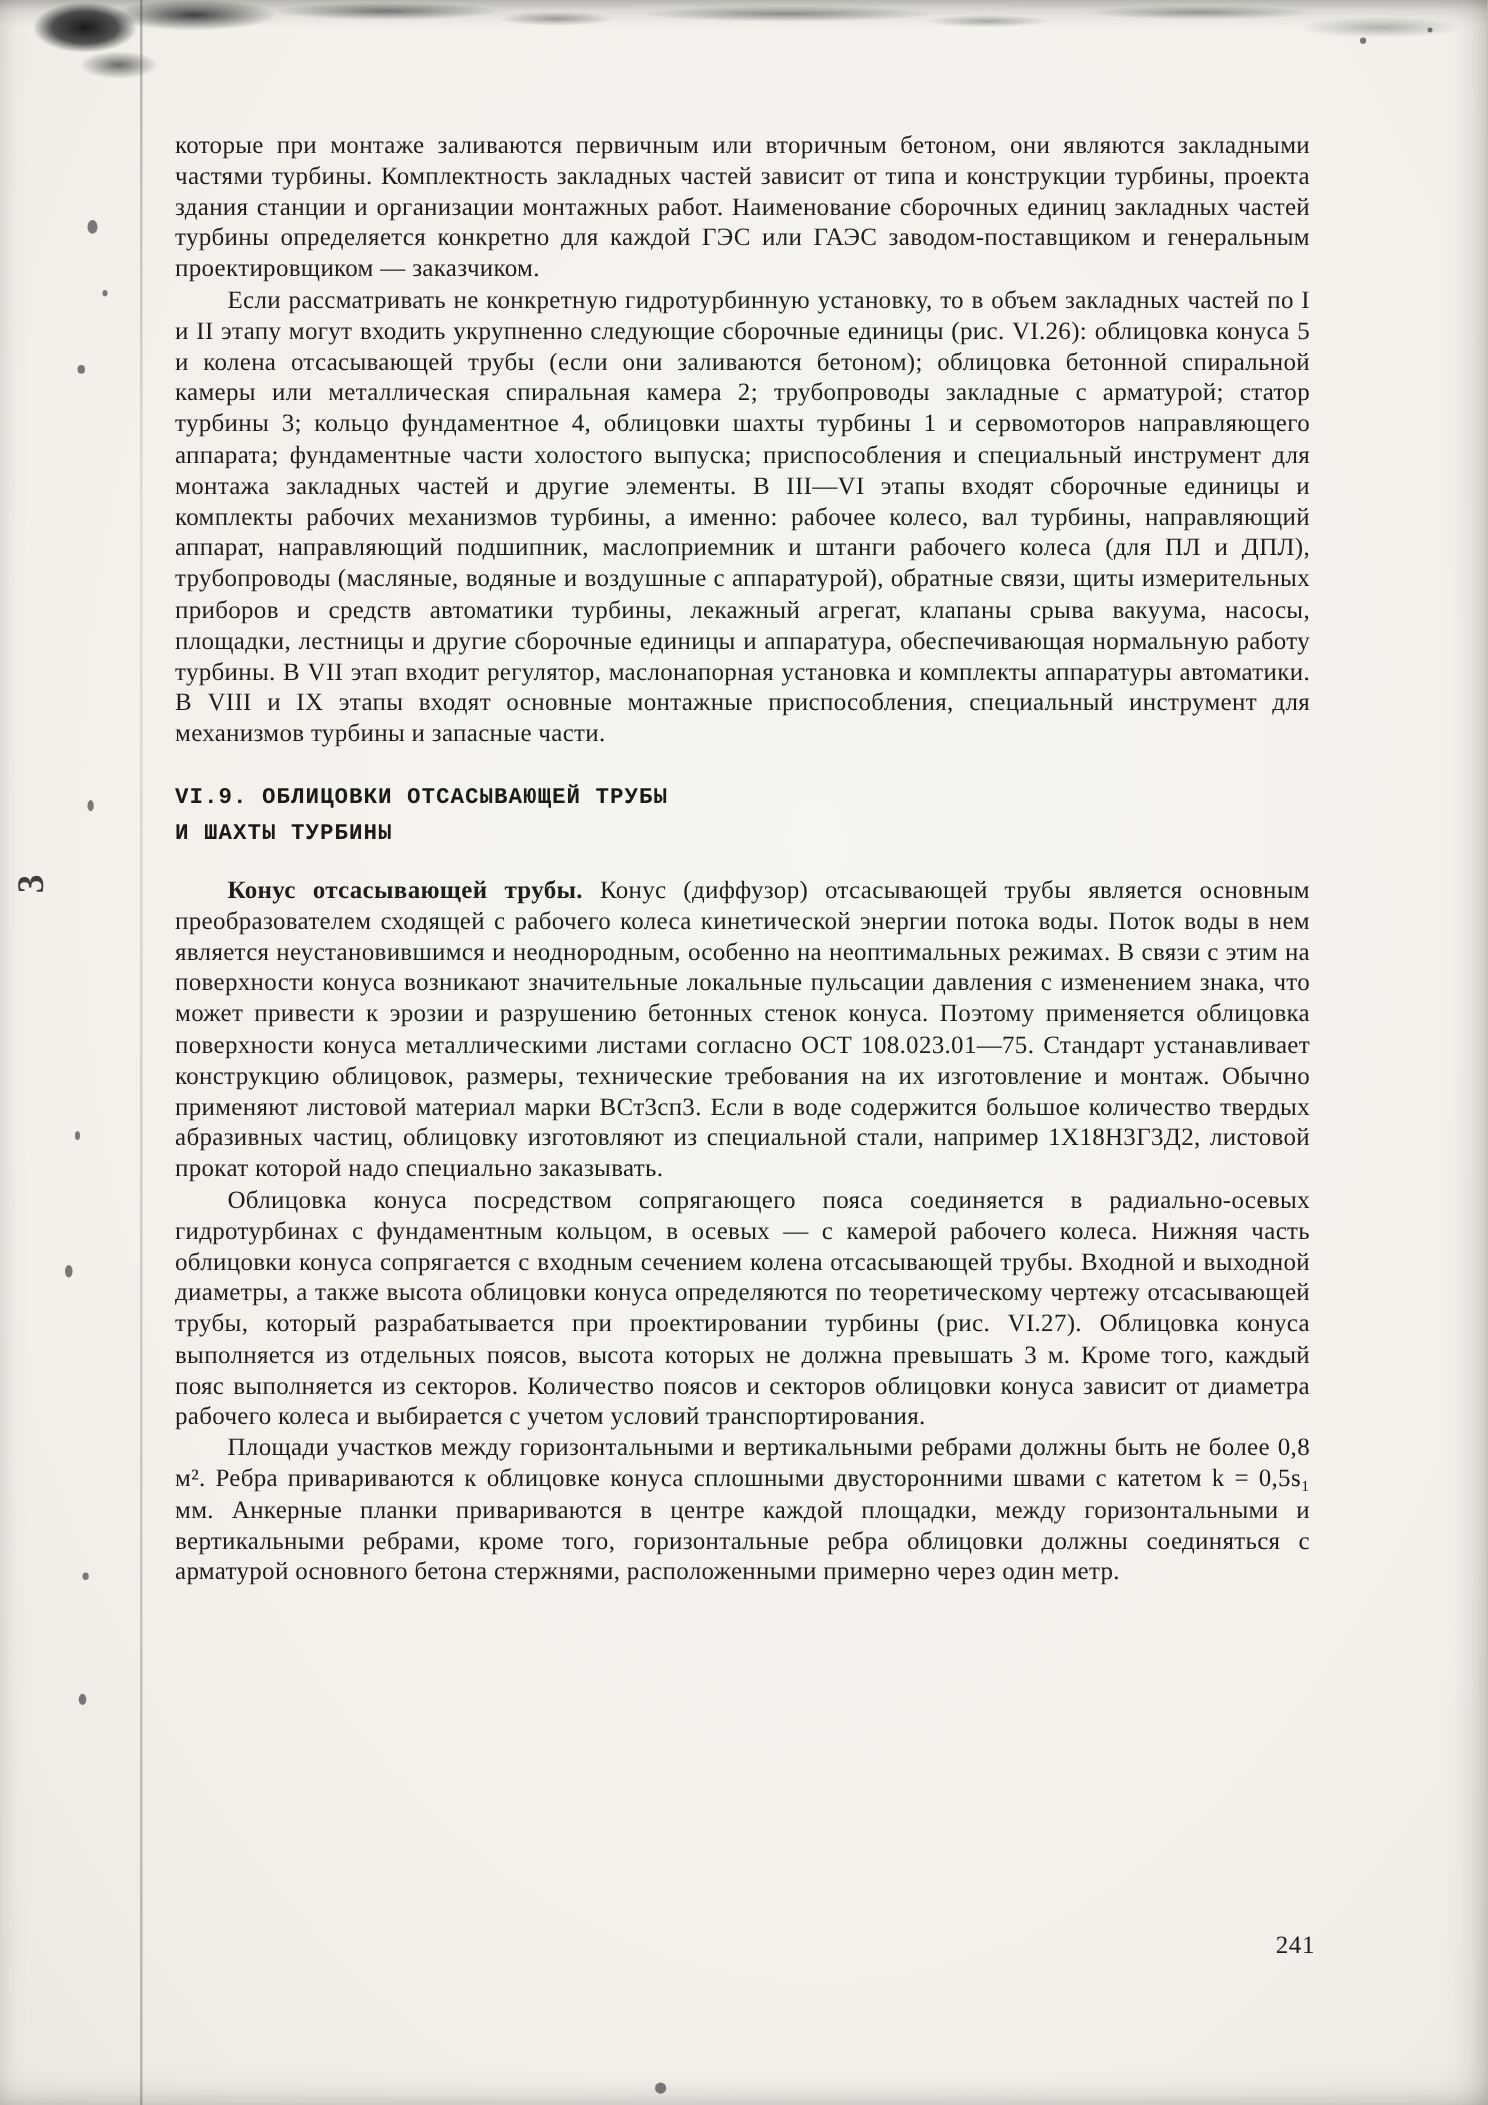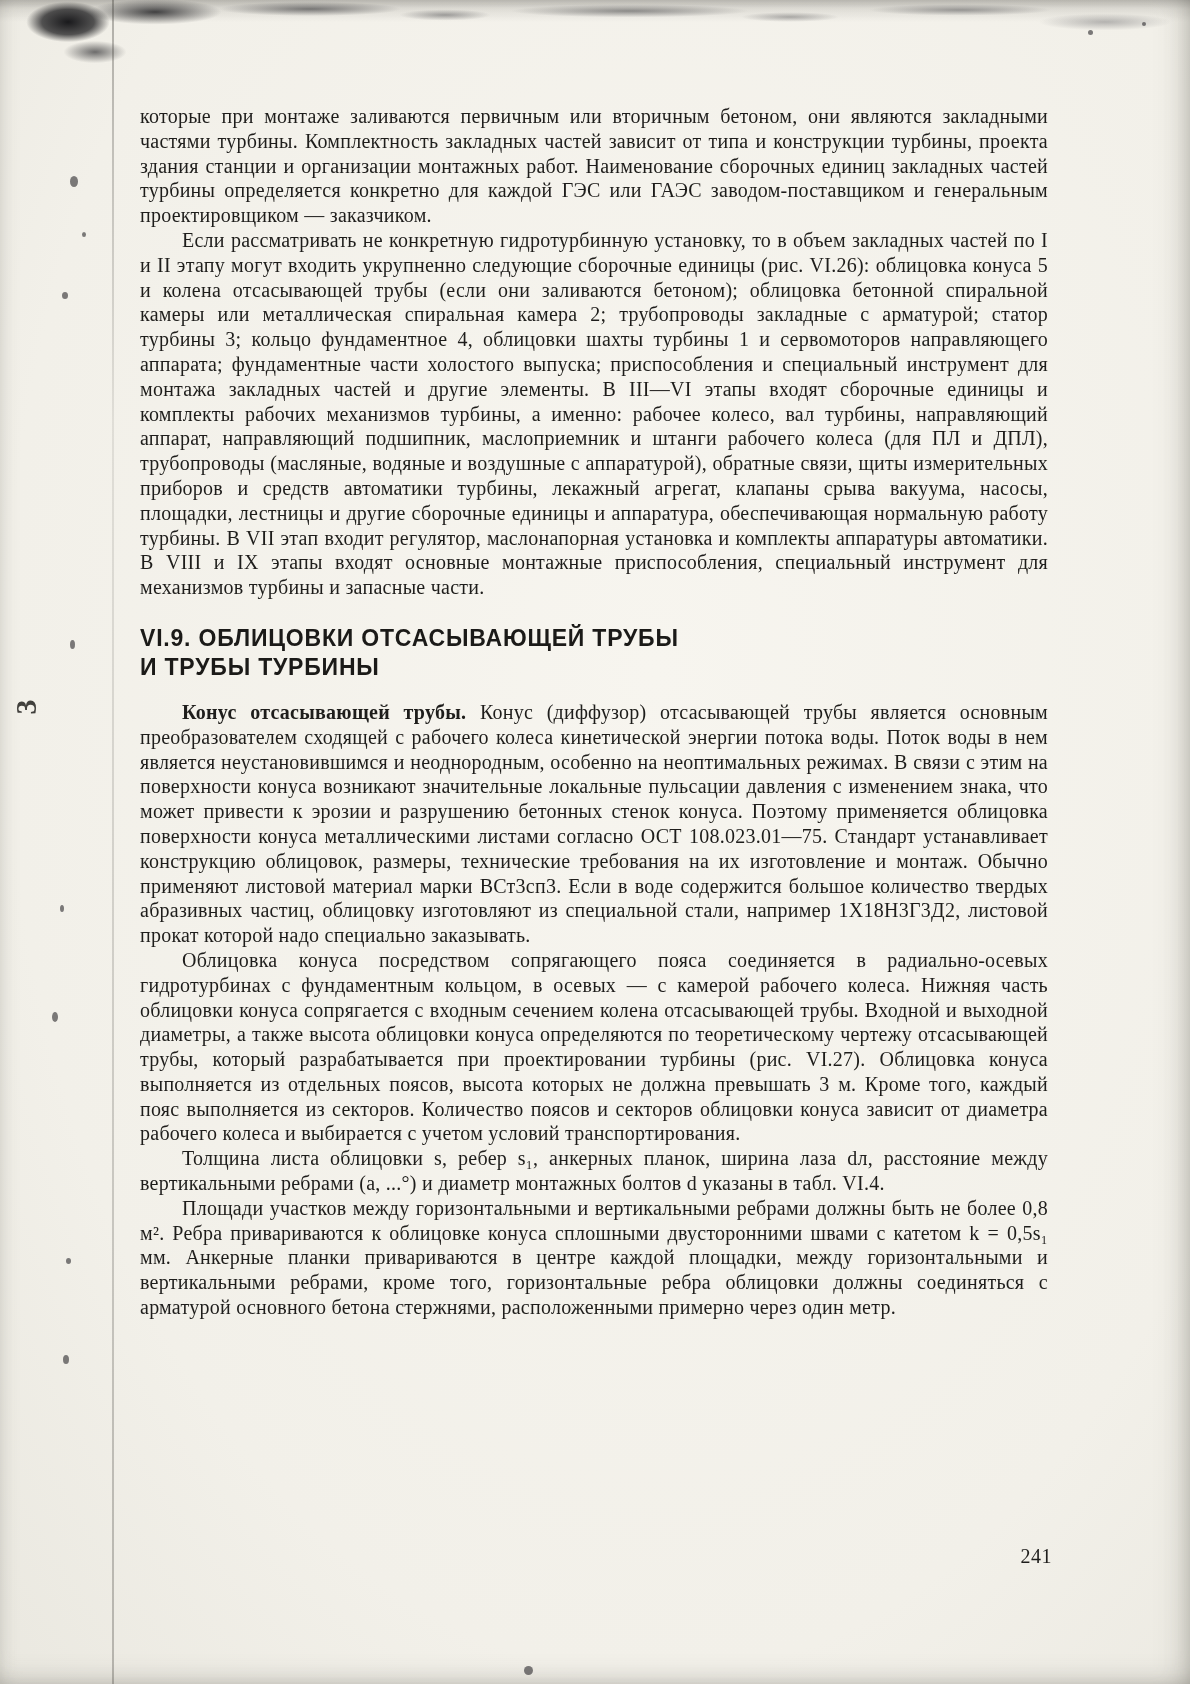--- a/index.html
+++ b/index.html
@@ -59,22 +59,22 @@
     position: absolute; left: 140px; top: 104px; width: 908px;
     font-size: 20px; line-height: 24.8px;
     letter-spacing: 0.25px;
     text-align: justify;
     text-rendering: optimizeLegibility;
   }
   .para { margin: 0; text-indent: 42px; }
   .para.no-indent { text-indent: 0; }
   .lead { font-weight: bold; }
   .section-heading {
-    font-family: Liberation Sans, sans-serif;
-    font-size: 23px; font-weight: 700;
+    font-family: Liberation Mono, monospace;
+    font-size: 18px; font-weight: 700;
     letter-spacing: 0.8px;
     line-height: 29px;
     margin: 24px 0 18px 0;
     text-align: left;
     color: #1b1a18;
   }
   .heading-line { display: block; }
   .page-number {
     position: absolute; right: 138px; bottom: 116px;
     font-size: 20px; letter-spacing: 0.5px; color: #1e1d1b;
@@ -103,28 +103,27 @@
   <div class="signature-mark">3</div>
 
   <main class="text-column">
 
     <p class="para no-indent">которые при монтаже заливаются первичным или вторичным бетоном, они являются закладными частями турбины. Комплектность закладных частей зависит от типа и конструкции турбины, проекта здания станции и организации монтажных работ. Наименование сборочных единиц закладных частей турбины определяется конкретно для каждой ГЭС или ГАЭС заводом-поставщиком и генеральным проектировщиком — заказчиком.</p>
 
     <p class="para">Если рассматривать не конкретную гидротурбинную установку, то в объем закладных частей по I и II этапу могут входить укрупненно следующие сборочные единицы (рис. VI.26): облицовка конуса 5 и колена отсасывающей трубы (если они заливаются бетоном); облицовка бетонной спиральной камеры или металлическая спиральная камера 2; трубопроводы закладные с арматурой; статор турбины 3; кольцо фундаментное 4, облицовки шахты турбины 1 и сервомоторов направляющего аппарата; фундаментные части холостого выпуска; приспособления и специальный инструмент для монтажа закладных частей и другие элементы. В III—VI этапы входят сборочные единицы и комплекты рабочих механизмов турбины, а именно: рабочее колесо, вал турбины, направляющий аппарат, направляющий подшипник, маслоприемник и штанги рабочего колеса (для ПЛ и ДПЛ), трубопроводы (масляные, водяные и воздушные с аппаратурой), обратные связи, щиты измерительных приборов и средств автоматики турбины, лекажный агрегат, клапаны срыва вакуума, насосы, площадки, лестницы и другие сборочные единицы и аппаратура, обеспечивающая нормальную работу турбины. В VII этап входит регулятор, маслонапорная установка и комплекты аппаратуры автоматики. В VIII и IX этапы входят основные монтажные приспособления, специальный инструмент для механизмов турбины и запасные части.</p>
 
     <h2 class="section-heading">
       <span class="heading-line">VI.9. ОБЛИЦОВКИ ОТСАСЫВАЮЩЕЙ ТРУБЫ</span>
-      <span class="heading-line">И ТРУБЫ ТУРБИНЫ</span>
+      <span class="heading-line">И ШАХТЫ ТУРБИНЫ</span>
     </h2>
 
     <p class="para"><b class="lead">Конус отсасывающей трубы.</b><span> Конус (диффузор) отсасывающей трубы является основным преобразователем сходящей с рабочего колеса кинетической энергии потока воды. Поток воды в нем является неустановившимся и неоднородным, особенно на неоптимальных режимах. В связи с этим на поверхности конуса возникают значительные локальные пульсации давления с изменением знака, что может привести к эрозии и разрушению бетонных стенок конуса. Поэтому применяется облицовка поверхности конуса металлическими листами согласно ОСТ 108.023.01—75. Стандарт устанавливает конструкцию облицовок, размеры, технические требования на их изготовление и монтаж. Обычно применяют листовой материал марки ВСт3сп3. Если в воде содержится большое количество твердых абразивных частиц, облицовку изготовляют из специальной стали, например 1Х18Н3Г3Д2, листовой прокат которой надо специально заказывать.</span></p>
 
     <p class="para">Облицовка конуса посредством сопрягающего пояса соединяется в радиально-осевых гидротурбинах с фундаментным кольцом, в осевых — с камерой рабочего колеса. Нижняя часть облицовки конуса сопрягается с входным сечением колена отсасывающей трубы. Входной и выходной диаметры, а также высота облицовки конуса определяются по теоретическому чертежу отсасывающей трубы, который разрабатывается при проектировании турбины (рис. VI.27). Облицовка конуса выполняется из отдельных поясов, высота которых не должна превышать 3 м. Кроме того, каждый пояс выполняется из секторов. Количество поясов и секторов облицовки конуса зависит от диаметра рабочего колеса и выбирается с учетом условий транспортирования.</p>
 
-    <p class="para">Толщина листа облицовки s, ребер s₁, анкерных планок, ширина лаза dл, расстояние между вертикальными ребрами (а, ...°) и диаметр монтажных болтов d указаны в табл. VI.4.</p>
 
     <p class="para">Площади участков между горизонтальными и вертикальными ребрами должны быть не более 0,8 м². Ребра привариваются к облицовке конуса сплошными двусторонними швами с катетом k = 0,5s₁ мм. Анкерные планки привариваются в центре каждой площадки, между горизонтальными и вертикальными ребрами, кроме того, горизонтальные ребра облицовки должны соединяться с арматурой основного бетона стержнями, расположенными примерно через один метр.</p>
 
 
   </main>
 
   <div class="page-number">241</div>
 
 </div>
 

